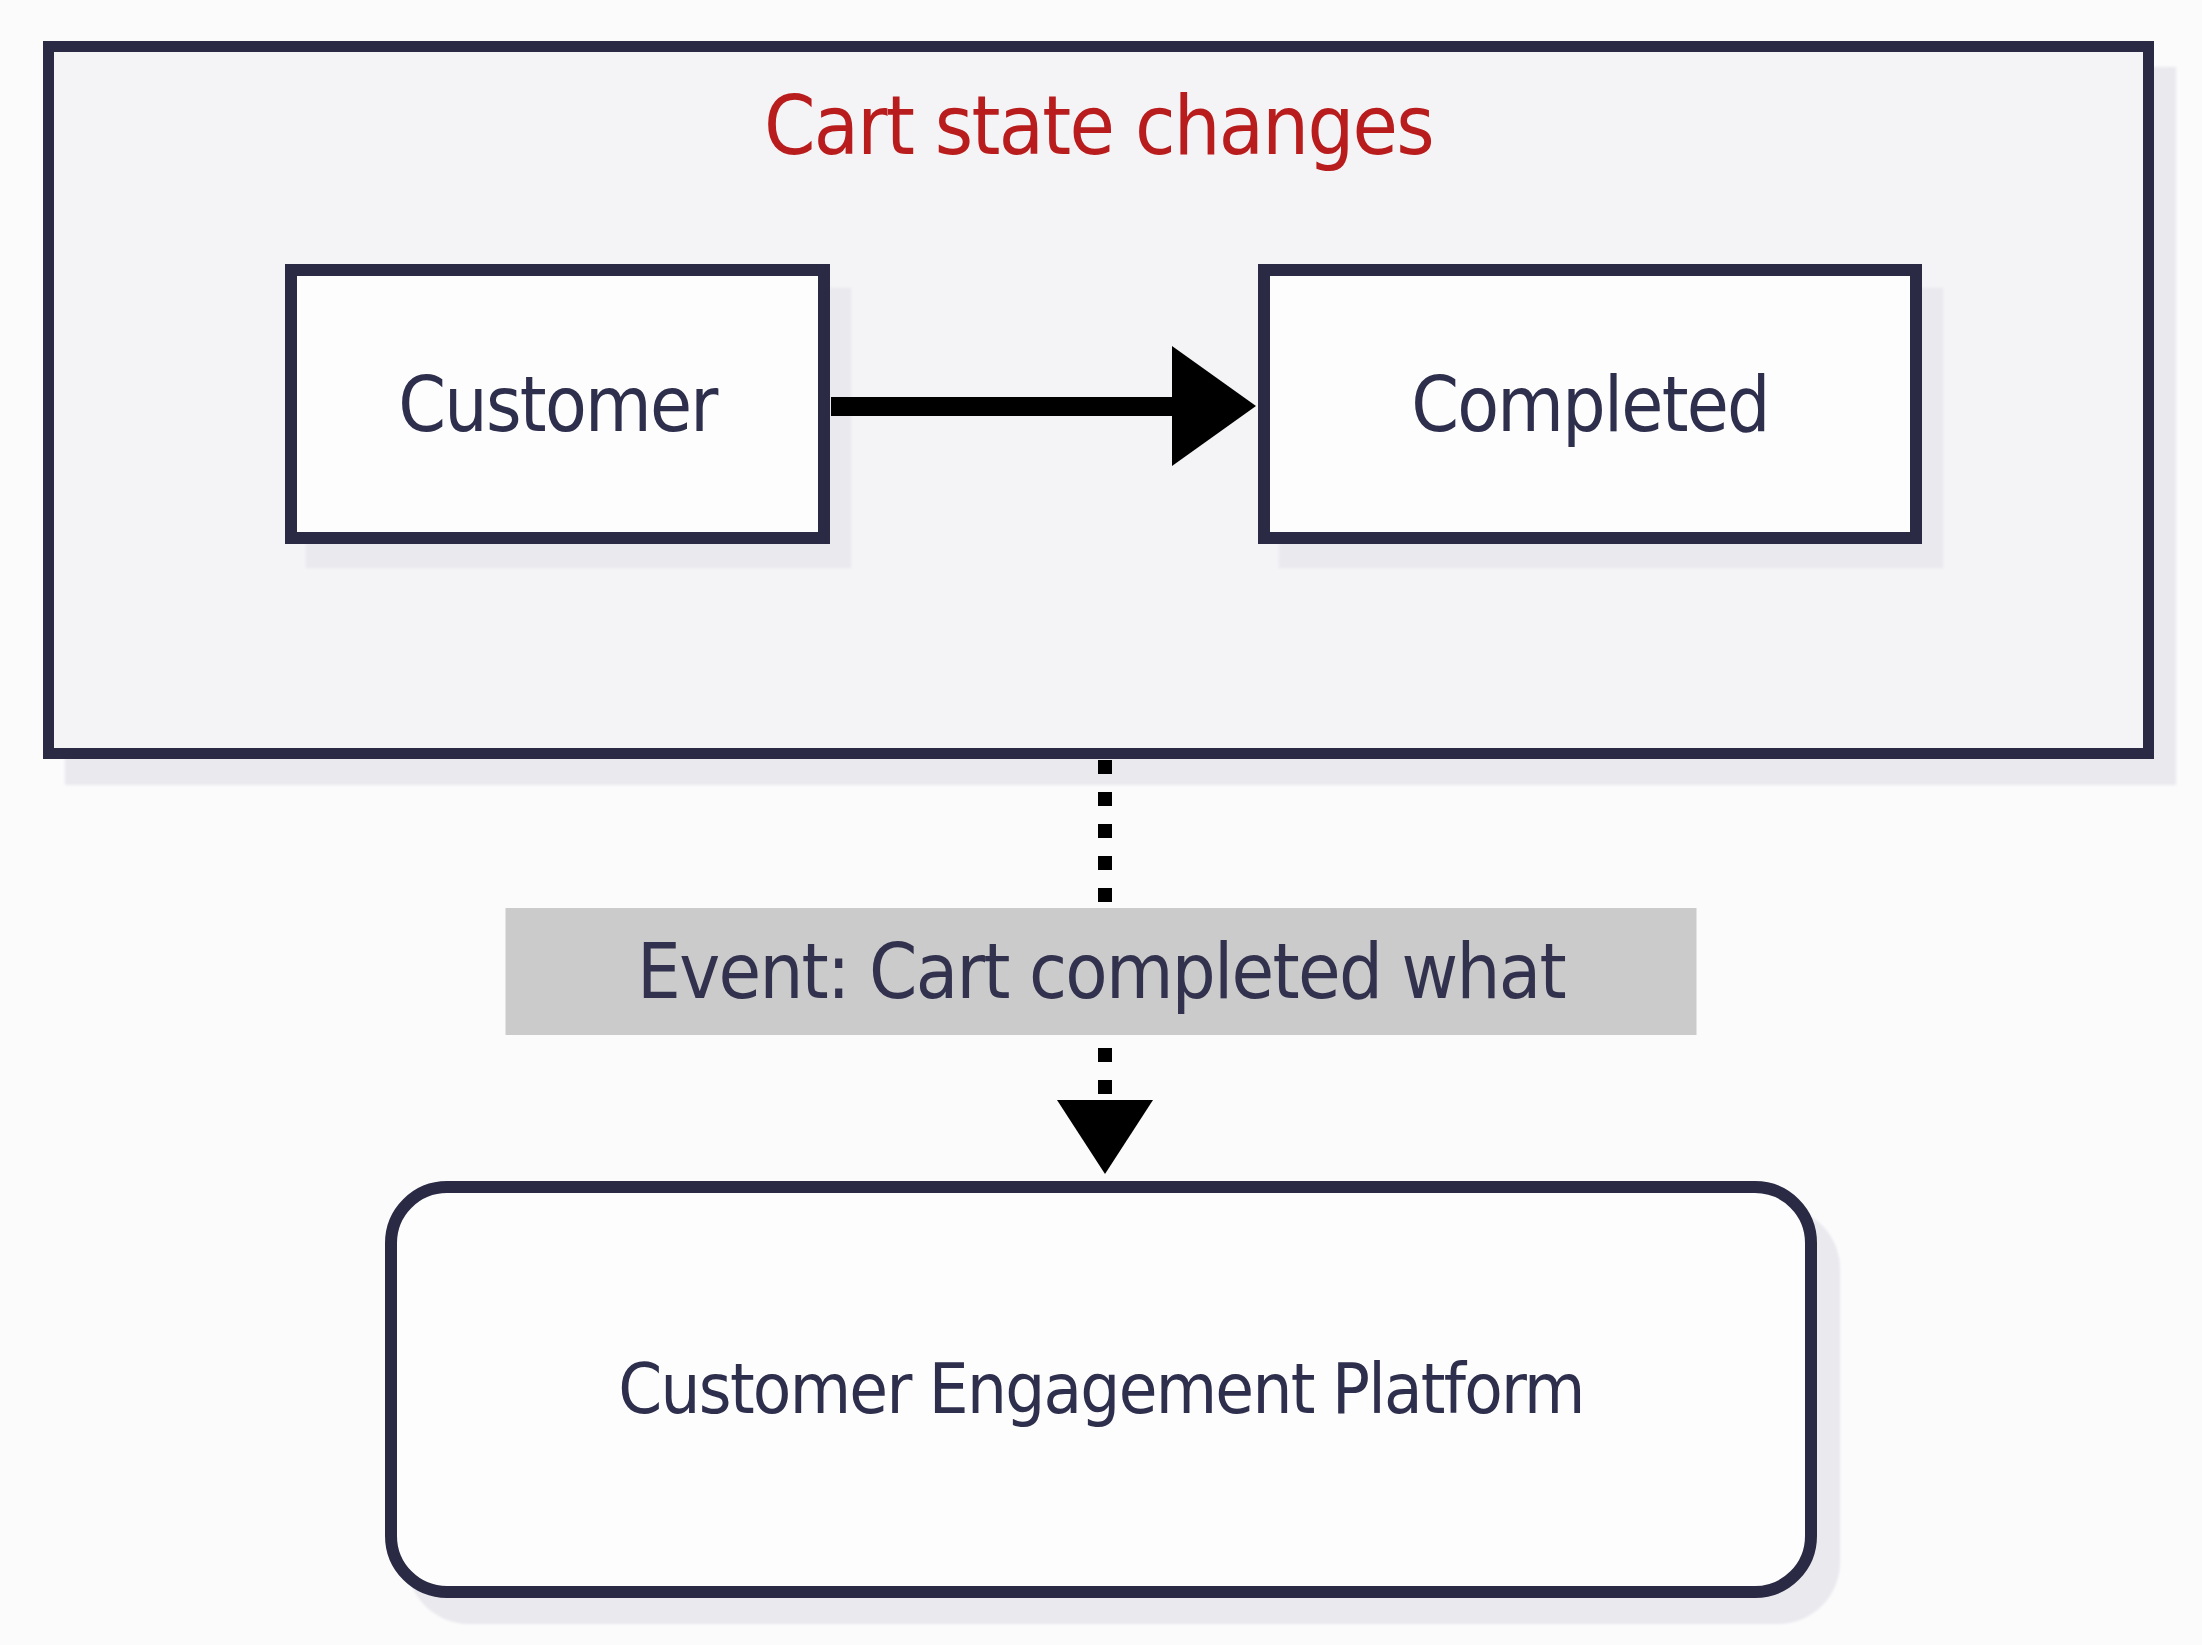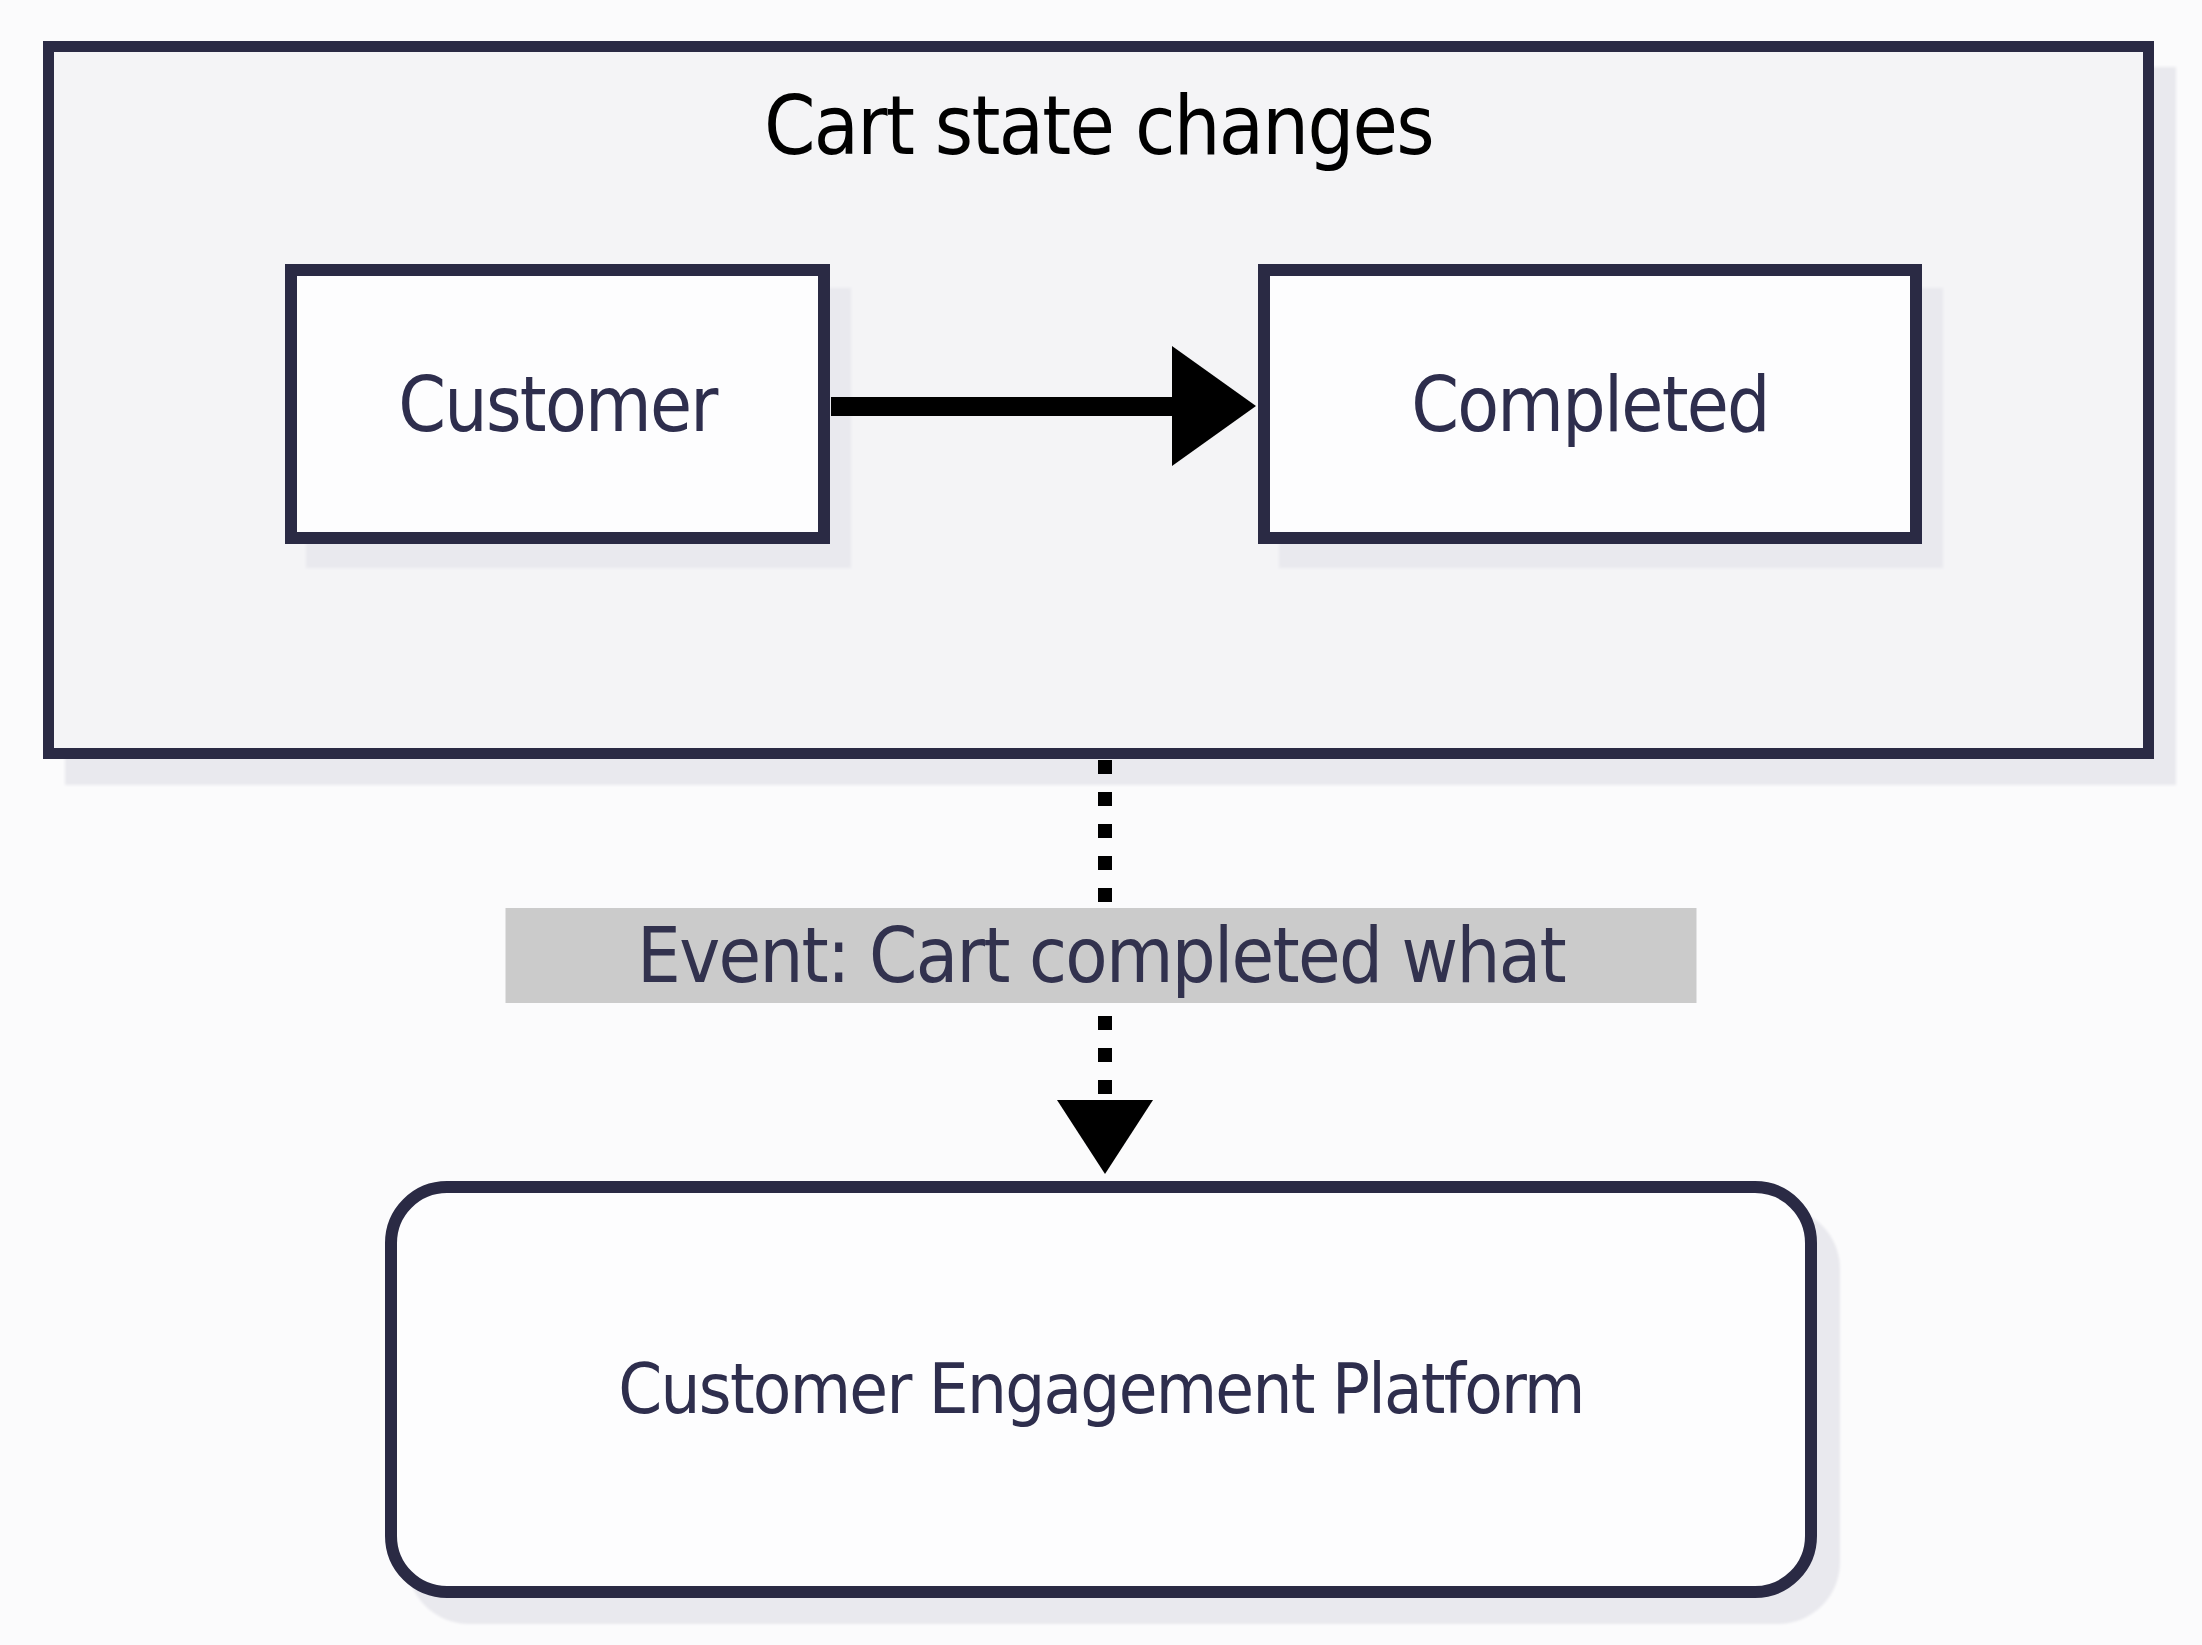--- a/index.html
+++ b/index.html
@@ -19,21 +19,21 @@
     background:#f4f4f6;
     border:11.2px solid #2a2a44;
     box-shadow:22.4px 26px 2.6px #e9e9ee;
   }
   .group-title{
     position:absolute;
     left:0;top:26px;width:100%;
     text-align:center;
     font-size:82px;
     letter-spacing:-1.7px;
-    color:#000000;
+    color:#b91c1c;
     font-weight:500;
   }
   
   .state-box{
     position:absolute;
     background:#fdfdfe;
     border:12px solid #2a2a44;
     box-shadow:20.6px 24px 2.6px #e9e9ee;
     display:flex;align-items:center;justify-content:center;
     font-size:76px;
@@ -72,21 +72,21 @@
     width:0;height:0;
     border-top:74px solid #000;
     border-left:48px solid transparent;
     border-right:48px solid transparent;
     z-index:1;
   }
   .event-label{
     position:absolute;
     left:1101px;top:908px;
     transform:translateX(-50%);
-    height:95px;
+    height:127px;
     min-width:1191px;
     background:#cbcbcb;
     display:flex;align-items:center;justify-content:center;
     white-space:nowrap;
     font-size:77px;
     letter-spacing:-1.7px;
     color:#32324e;
     font-weight:500;
     z-index:2;
   }

